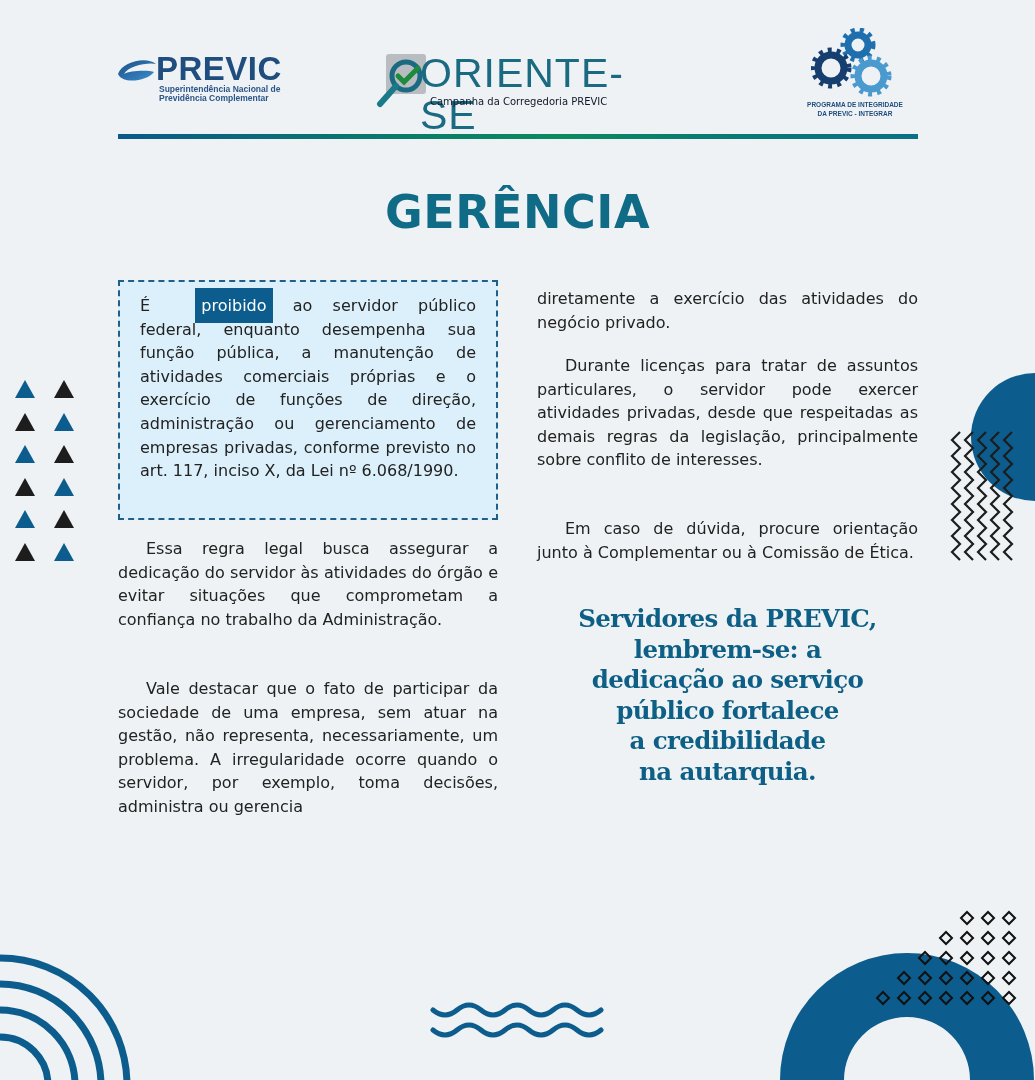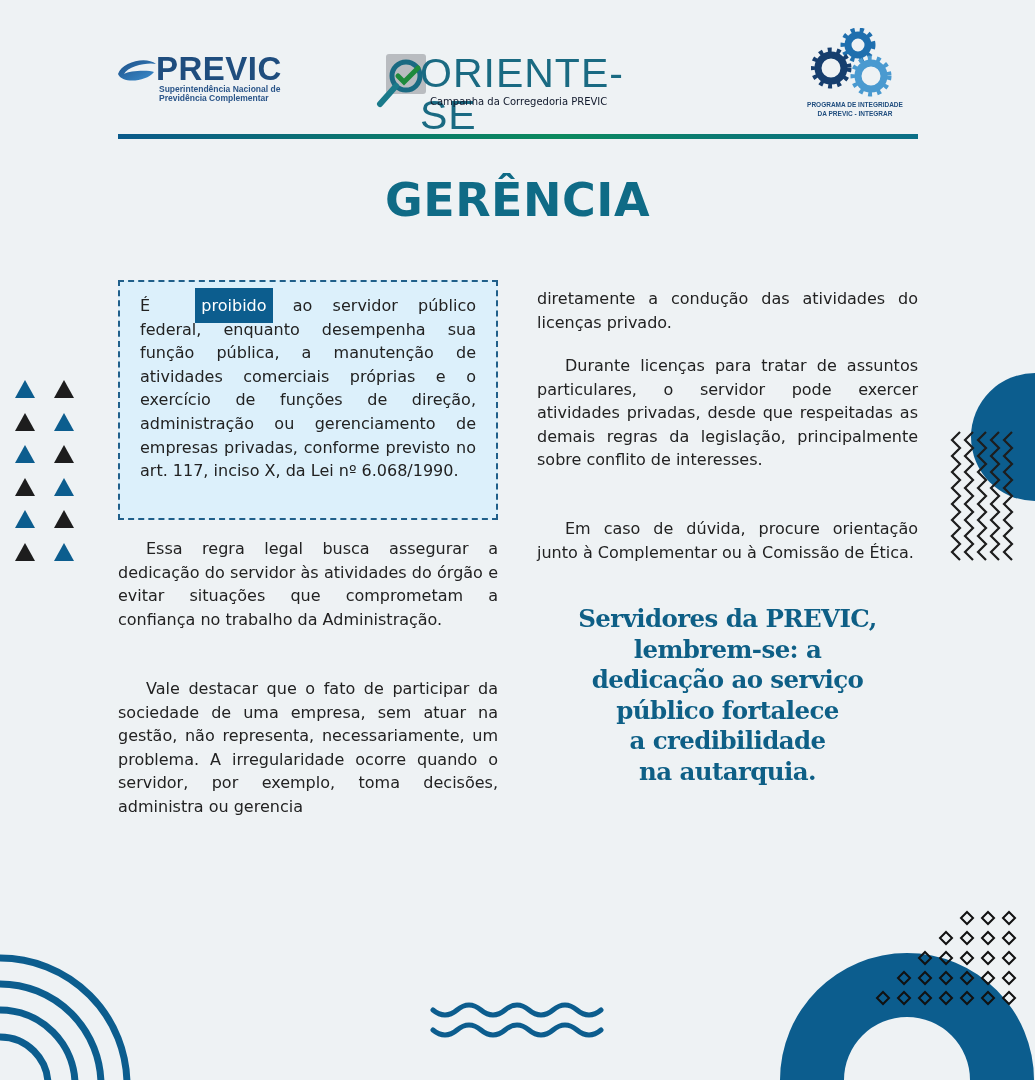--- a/index.html
+++ b/index.html
@@ -22,21 +22,21 @@
   .oriente-sub { position: absolute; left: 54px; top: 44px; font-family: "DejaVu Sans", sans-serif; font-size: 10px; color: #0f172a; }
   .oriente-icon { position: absolute; left: 0; top: 2px; }
 
   .integrar-logo { left: 795px; top: 28px; width: 120px; height: 95px; }
   .integrar-text { position: absolute; left: 0; top: 72px; width: 120px; text-align: center; font-family: "Liberation Sans", sans-serif; font-weight: 700; font-size: 6.5px; line-height: 9px; color: #1f4d7e; }
   .integrar-gears { position: absolute; left: 16px; top: 0; }
 
   .header-rule { left: 118px; top: 134px; width: 800px; height: 5px;
     background: linear-gradient(to right, #0a5a8a 0%, #0a7a6a 35%, #0b8a5e 55%, #0a7a72 75%, #0b6f87 100%); }
 
-  .page-title { left: 0; top: 170px; width: 1035px; text-align: center;
+  .page-title { left: 0; top: 182px; width: 1035px; text-align: center;
     font-family: "DejaVu Sans", sans-serif; font-weight: 700; font-size: 46px; line-height: 60px;
     color: #0f6b86; letter-spacing: 0.5px; }
 
   
   .para { font-size: 16px; line-height: 23.6px; text-align: justify; color: #222; }
   .indent { text-indent: 28px; }
 
   .rule-box { left: 118px; top: 280px; width: 380px; height: 240px;
     background: #dcf0fb; border: 2px dashed #1f5f8a; box-sizing: border-box;
     padding: 12px 20px 0 20px; }
@@ -111,21 +111,21 @@
 
 <div class="abs page-title">GERÊNCIA</div>
 
 <div class="abs rule-box">
   <p class="para" style="margin:0;"><span>É</span> <span class="highlight">proibido</span> <span>ao servidor público federal, enquanto desempenha sua função pública, a manutenção de atividades comerciais próprias e o exercício de funções de direção, administração ou gerenciamento de empresas privadas, conforme previsto no art. 117, inciso X, da Lei nº 6.068/1990.</span></p>
 </div>
 
 <p class="abs para indent col-left-1" style="margin:0;">Essa regra legal busca assegurar a dedicação do servidor às atividades do órgão e evitar situações que comprometam a confiança no trabalho da Administração.</p>
 <p class="abs para indent col-left-2" style="margin:0;">Vale destacar que o fato de participar da sociedade de uma empresa, sem atuar na gestão, não representa, necessariamente, um problema. A irregularidade ocorre quando o servidor, por exemplo, toma decisões, administra ou gerencia</p>
 
-<p class="abs para col-right-1" style="margin:0;">diretamente a condução das atividades do licenças privado.</p>
+<p class="abs para col-right-1" style="margin:0;">diretamente a exercício das atividades do negócio privado.</p>
 <p class="abs para indent col-right-2" style="margin:0;">Durante licenças para tratar de assuntos particulares, o servidor pode exercer atividades privadas, desde que respeitadas as demais regras da legislação, principalmente sobre conflito de interesses.</p>
 <p class="abs para indent col-right-3" style="margin:0;">Em caso de dúvida, procure orientação junto à Complementar ou à Comissão de Ética.</p>
 
 <div class="abs highlight-quote">
   <div>Servidores da PREVIC,</div>
   <div>lembrem-se: a</div>
   <div>dedicação ao serviço</div>
   <div>público fortalece</div>
   <div>a credibilidade</div>
   <div>na autarquia.</div>

